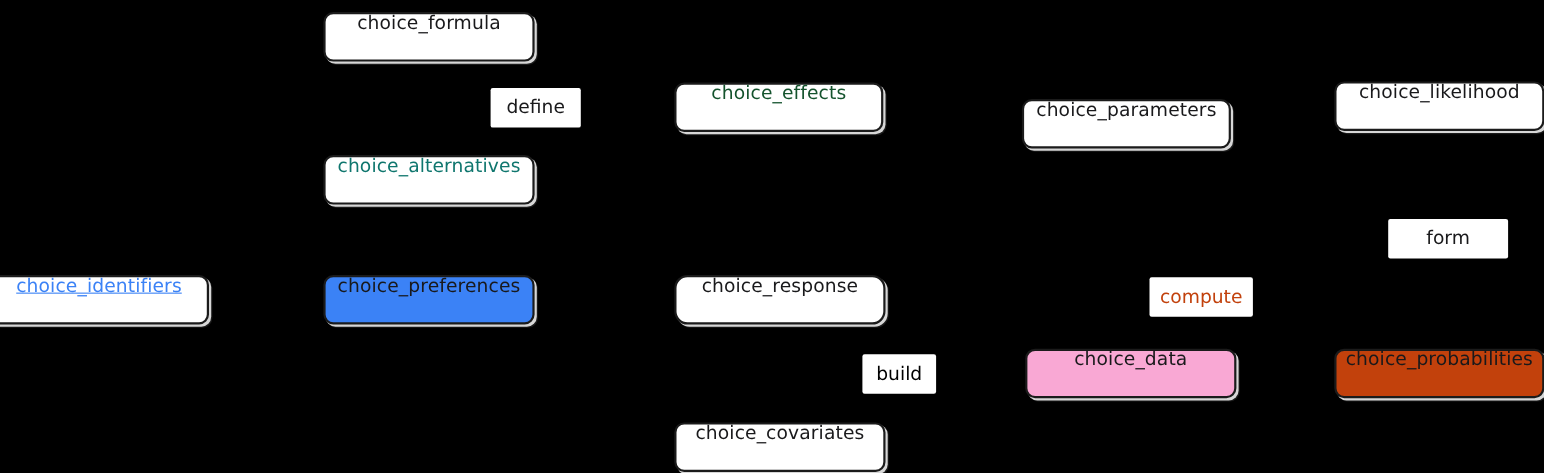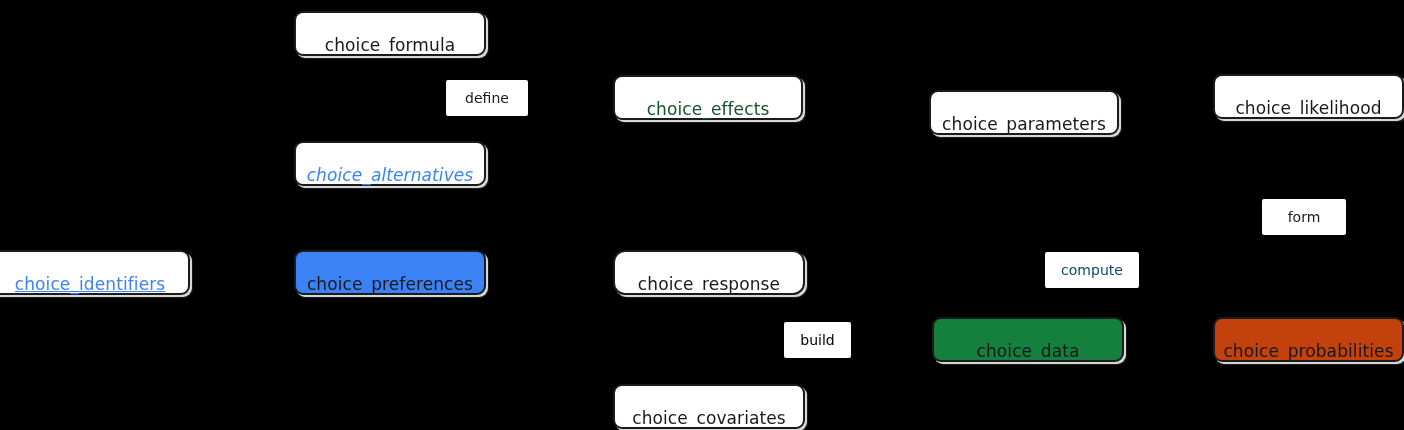--- a/index.html
+++ b/index.html
@@ -35,21 +35,21 @@
 
   
   .node {
     position: absolute;
     box-sizing: border-box;
     background: #ffffff;
     border: 2px solid #ef4444;
     border-radius: 9px;
     box-shadow: 2px 2px 0 0 #d7d7d7, 3px 3px 0 0 #1b1b1b;
     display: flex;
-    align-items: flex-end;
+    align-items: flex-start;
     justify-content: center;
   }
   .node > .node-label {
     color: #19191b;
     font-size: 17px;
     letter-spacing: 0.1px;
     line-height: 1;
     white-space: nowrap;
   }
 
@@ -59,21 +59,21 @@
     box-sizing: border-box;
     background: #ffffff;
     border: 0;
     border-radius: 2px;
     display: flex;
     align-items: center;
     justify-content: center;
   }
   .edge-label > .edge-label-text {
     color: #19191b;
-    font-size: 14px;
+    font-size: 17px;
     line-height: 1;
     white-space: nowrap;
   }
 </style>
 </head>
 <body>
 
 <div id="canvas" style="width: 1404px; height: 430px; background: rgb(0, 0, 0);">
 
   <svg id="edge-layer" viewBox="0 0 1404 430" width="1404" height="430" aria-hidden="true">
@@ -120,49 +120,49 @@
       <div class="node" style="left: 613px; top: 75px; width: 190px; height: 45px; background: rgb(255, 255, 255); border-color: rgb(27, 27, 27);">
         <span class="node-label" style="color: #14532d;">choice_effects</span>
       </div>
       <div class="node" style="left: 929px; top: 74px; width: 190px; height: 45px; background: rgb(255, 255, 255); border-color: rgb(27, 27, 27); margin-top: 16px;">
         <span class="node-label" style="color: rgb(25, 25, 27);">choice_parameters</span>
       </div>
       <div class="node" style="left: 1213px; top: 74px; width: 191px; height: 45px; background: rgb(255, 255, 255); border-color: rgb(27, 27, 27);">
         <span class="node-label" style="color: rgb(25, 25, 27);">choice_likelihood</span>
       </div>
       <div class="node" style="left: 294px; top: 141px; width: 192px; height: 45px; background: rgb(255, 255, 255); border-color: rgb(27, 27, 27);">
-        <span class="node-label" style="color: #3b82f6; font-style: italic;">choice_alternatives</span>
+        <span class="node-label" style="color: #0f766e;">choice_alternatives</span>
       </div>
       <div class="node" style="left: -10px; top: 250px; width: 200px; height: 45px; background: rgb(255, 255, 255); border-color: rgb(27, 27, 27);">
         <span class="node-label" style="color: #3b82f6; text-decoration: underline;">choice_identifiers</span>
       </div>
       <div class="node" style="left: 294px; top: 250px; width: 192px; height: 45px; background: #3b82f6; border-color: rgb(27, 27, 27);">
         <span class="node-label" style="color: rgb(25, 25, 27);">choice_preferences</span>
       </div>
       <div class="node" style="left: 613px; top: 250px; width: 192px; height: 45px; background: rgb(255, 255, 255); border-color: rgb(27, 27, 27); border-radius: 12px;">
         <span class="node-label" style="color: rgb(25, 25, 27);">choice_response</span>
       </div>
-      <div class="node" style="left: 932px; top: 317px; width: 192px; height: 45px; background: #15803d; border-color: rgb(27, 27, 27);">
+      <div class="node" style="left: 932px; top: 317px; width: 192px; height: 45px; background: #f9a8d4; border-color: rgb(27, 27, 27);">
         <span class="node-label" style="color: rgb(25, 25, 27);">choice_data</span>
       </div>
       <div class="node" style="left: 1213px; top: 317px; width: 191px; height: 45px; background: #c2410c; border-color: rgb(27, 27, 27);">
         <span class="node-label" style="color: rgb(25, 25, 27);">choice_probabilities</span>
       </div>
       <div class="node" style="left: 613px; top: 384px; width: 192px; height: 45px; background: rgb(255, 255, 255); border-color: rgb(27, 27, 27);">
         <span class="node-label" style="color: rgb(25, 25, 27);">choice_covariates</span>
       </div>
     </div>
   <div id="edge-labels">
       <div class="edge-label" style="left: 446px; top: 80px; width: 82px; height: 36px; background: rgb(255, 255, 255);">
         <span class="edge-label-text" style="color: rgb(25, 25, 27);">define</span>
       </div>
-      <div class="edge-label" style="left: 1262px; top: 199px; width: 84px; height: 36px; background: rgb(255, 255, 255);">
+      <div class="edge-label" style="left: 1262px; top: 199px; width: 109px; height: 36px; background: rgb(255, 255, 255);">
         <span class="edge-label-text" style="color: rgb(25, 25, 27);">form</span>
       </div>
       <div class="edge-label" style="left: 1045px; top: 252px; width: 94px; height: 36px; background: rgb(255, 255, 255);">
-        <span class="edge-label-text" style="color: #0c4a6e;">compute</span>
+        <span class="edge-label-text" style="color: #c2410c;">compute</span>
       </div>
       <div class="edge-label" style="left: 784px; top: 322px; width: 67px; height: 36px; background: rgb(255, 255, 255);">
         <span class="edge-label-text" style="color: #000000;">build</span>
       </div>
     </div>
 
 </div>
 
 </body></html>

